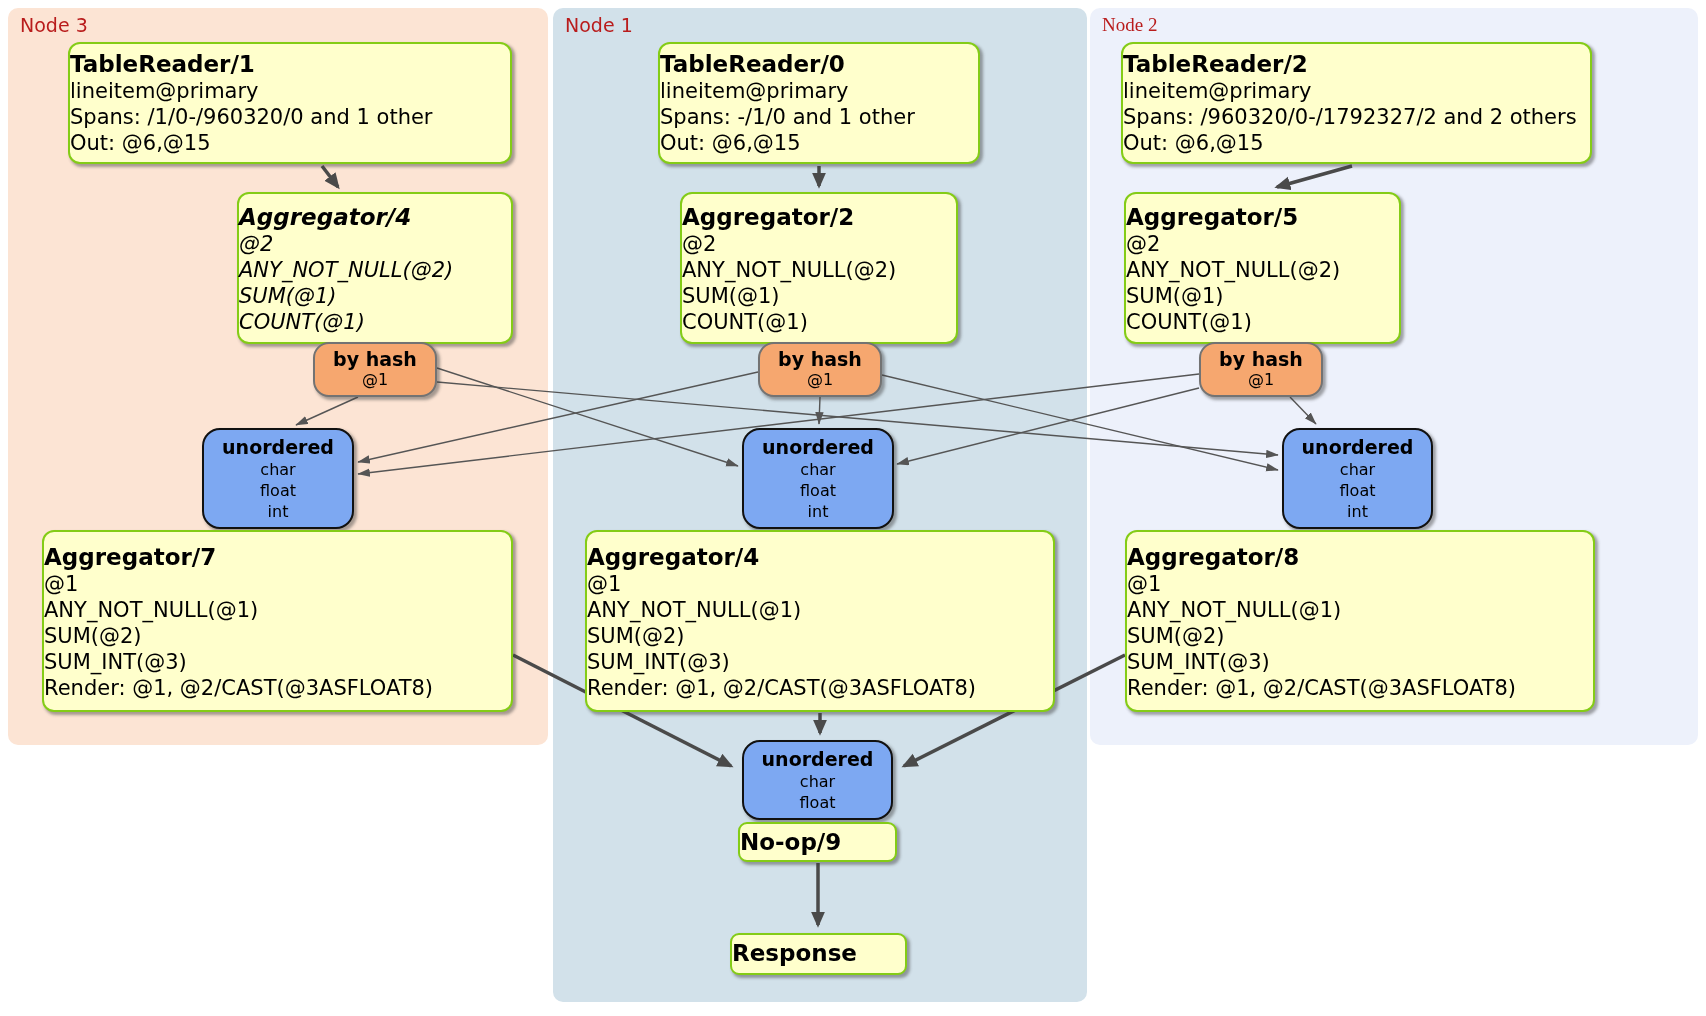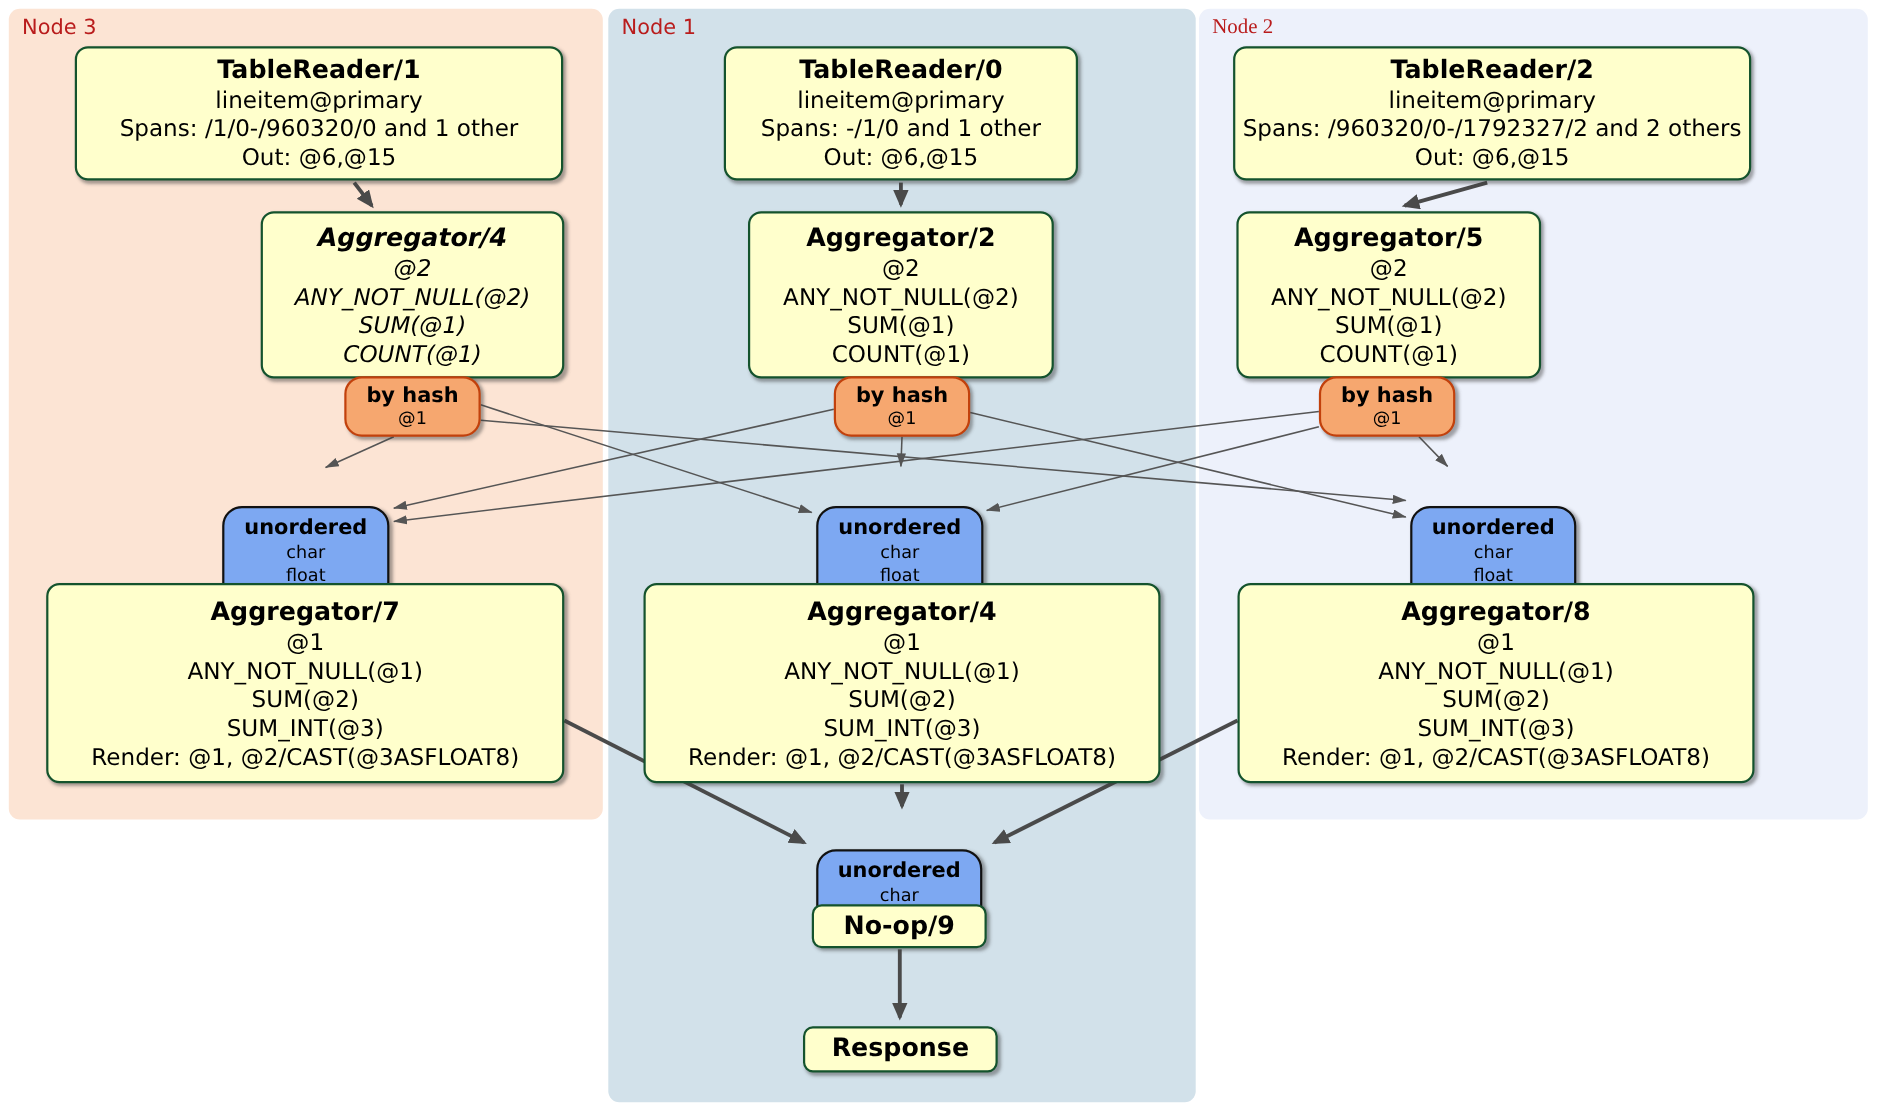--- a/index.html
+++ b/index.html
@@ -4,37 +4,37 @@
 <style>
   html,body{margin:0;padding:0;background:#ffffff;}
   #canvas{
     position:relative;width:1706px;height:1016px;background:#ffffff;overflow:hidden;
     font-family:"DejaVu Sans","Liberation Sans",sans-serif;color:#000;
   }
   .region{position:absolute;border-radius:10px;}
   .region-label{position:absolute;top:6px;left:12px;font-size:19px;color:#b91c1c;}
   svg.edges{position:absolute;left:0;top:0;pointer-events:none;}
   .pbox{
-    position:absolute;background:#ffffcc;border:2px solid #14532d;border-radius:12px;
-    box-shadow:2.5px 2.5px 3px rgba(60,60,60,0.45);text-align:center;box-sizing:border-box;
+    position:absolute;background:#ffffcc;border:2px solid #84cc16;border-radius:12px;
+    box-shadow:2.5px 2.5px 3px rgba(60,60,60,0.45);text-align:left;box-sizing:border-box;
   }
   .pbox .title{font-weight:bold;font-size:23px;line-height:28px;}
   .pbox .line{font-size:21px;line-height:26px;white-space:nowrap;}
   .pad8{padding-top:6px;}
   .pad10{padding-top:9px;}
   .pad12{padding-top:11px;}
   .router{
-    position:absolute;background:#f6a76f;border:2px solid #c2410c;border-radius:16px;
+    position:absolute;background:#f6a76f;border:2px solid #737373;border-radius:16px;
     box-shadow:2.5px 2.5px 3px rgba(60,60,60,0.45);text-align:center;box-sizing:border-box;padding-top:4px;
   }
   .router .title{font-weight:bold;font-size:19px;line-height:22px;}
   .router .line{font-size:16px;line-height:20px;}
   .sync{
     position:absolute;background:#7da8f2;border:2px solid #111;border-radius:18px;
-    box-shadow:2.5px 2.5px 3px rgba(60,60,60,0.45);text-align:center;box-sizing:border-box;padding-top:6px;margin-top:32px;
+    box-shadow:2.5px 2.5px 3px rgba(60,60,60,0.45);text-align:center;box-sizing:border-box;padding-top:6px;
   }
   .sync .title{font-weight:bold;font-size:19px;line-height:23px;}
   .sync .line{font-size:16px;line-height:21px;}
   .term .title{font-size:23px;line-height:36px;}
 </style>
 </head>
 <body>
 
 <div id="canvas">
 

